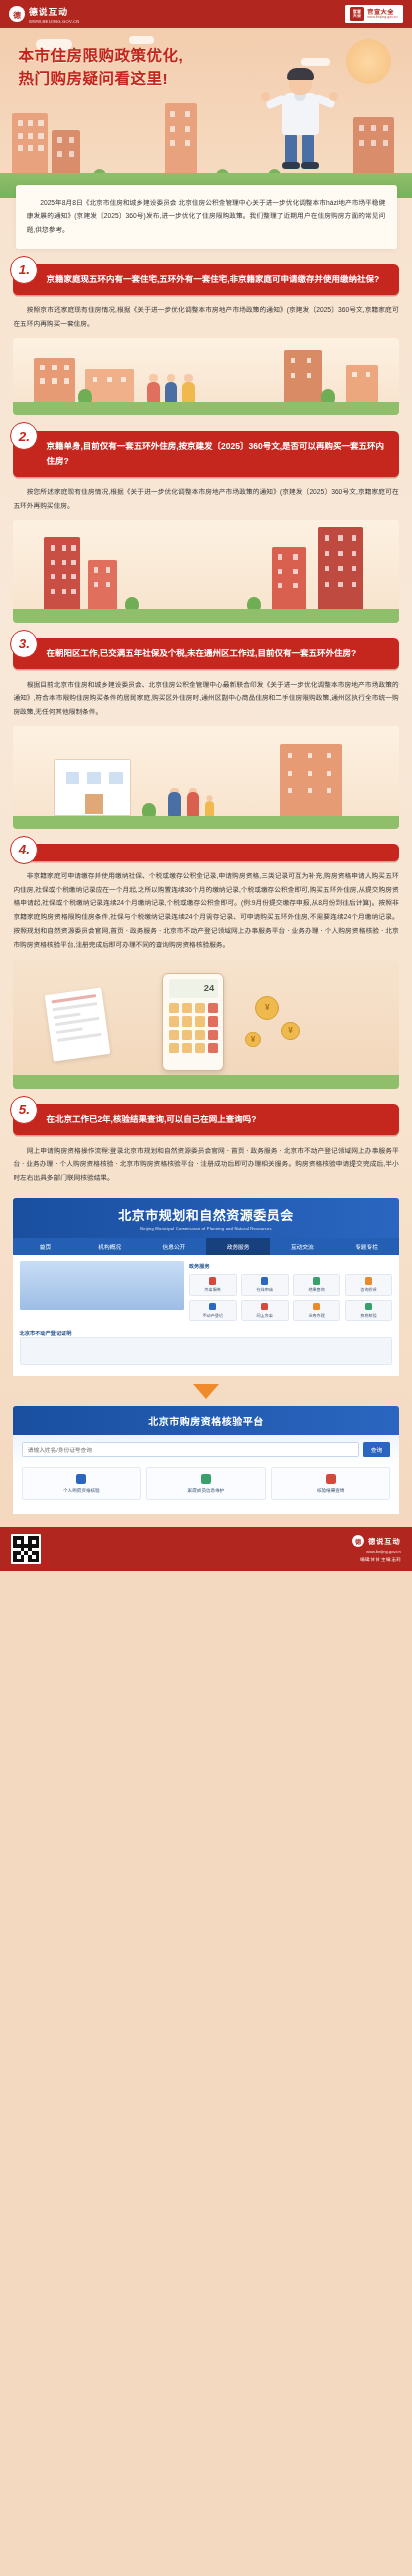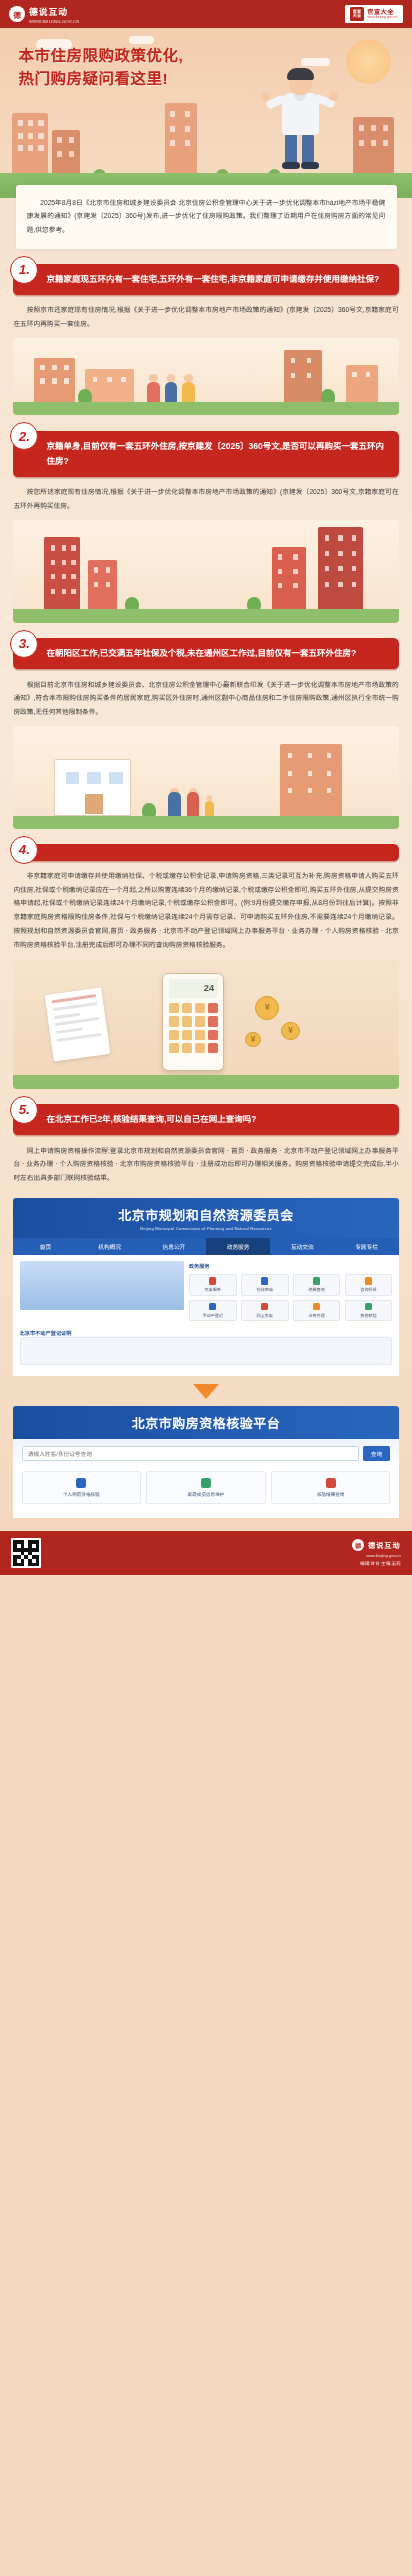--- a/index.html
+++ b/index.html
@@ -253,21 +253,21 @@
     border-right: 13.4px solid transparent;
     border-top: 15.5px solid #f08a2c;
   }
   .arrow-wrap { display:flex; justify-content:center; margin: 5.2px 0 0;}
 
   .portal-banner {
     margin: 7.2px 13.4px 0;
     background: linear-gradient(90deg,#1a4fa0 0%, #2a66c0 100%);
     border-radius: 3.1px 3.1px 0 0;
     color:#fff; text-align:center; padding: 7.2px 5.2px 6.2px;
-    font-size: 13px; font-weight:bold; letter-spacing:0.5px;
+    font-size: 10px; font-weight:bold; letter-spacing:0.5px;
   }
   .portal-shot { margin: 0 13.4px; background:#fff; padding-bottom:8.2px;}
   .portal-search {
     display:flex; align-items:center; gap:4.1px; padding:7.2px 8.2px;
     background: linear-gradient(180deg,#eef4fd 0%,#ffffff 100%);
   }
   .portal-search input {
     flex:1; height: 15.5px; border:0.5px solid #c6d6ec; border-radius:1.5px;
     padding: 0 5.2px; font-size: 5.7px; color:#666;
     font-family:"Liberation Sans", sans-serif;

